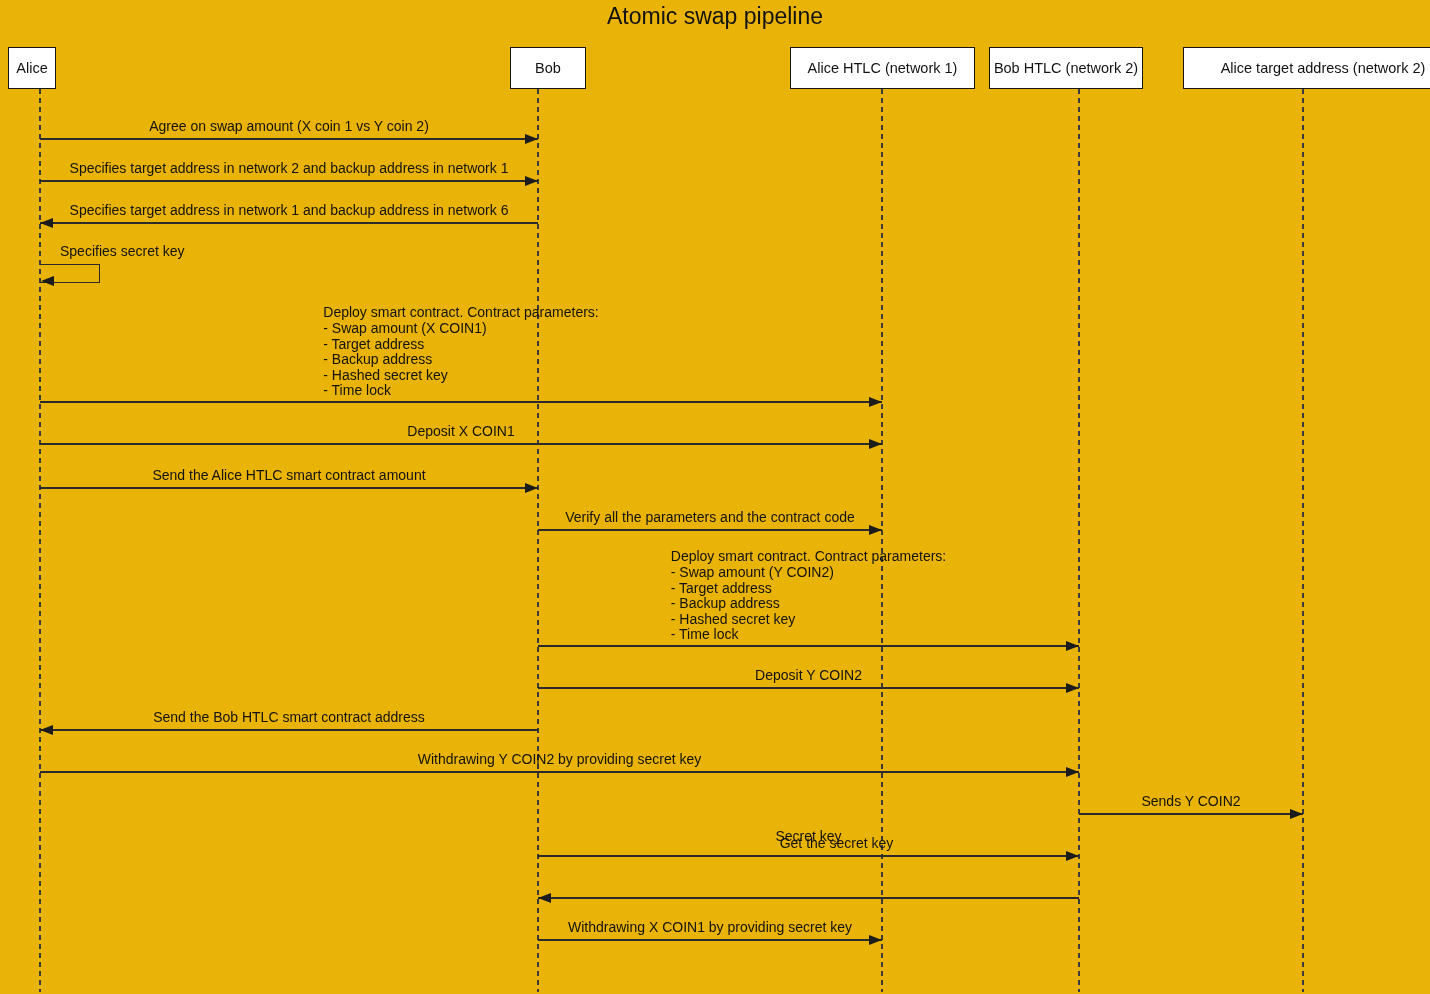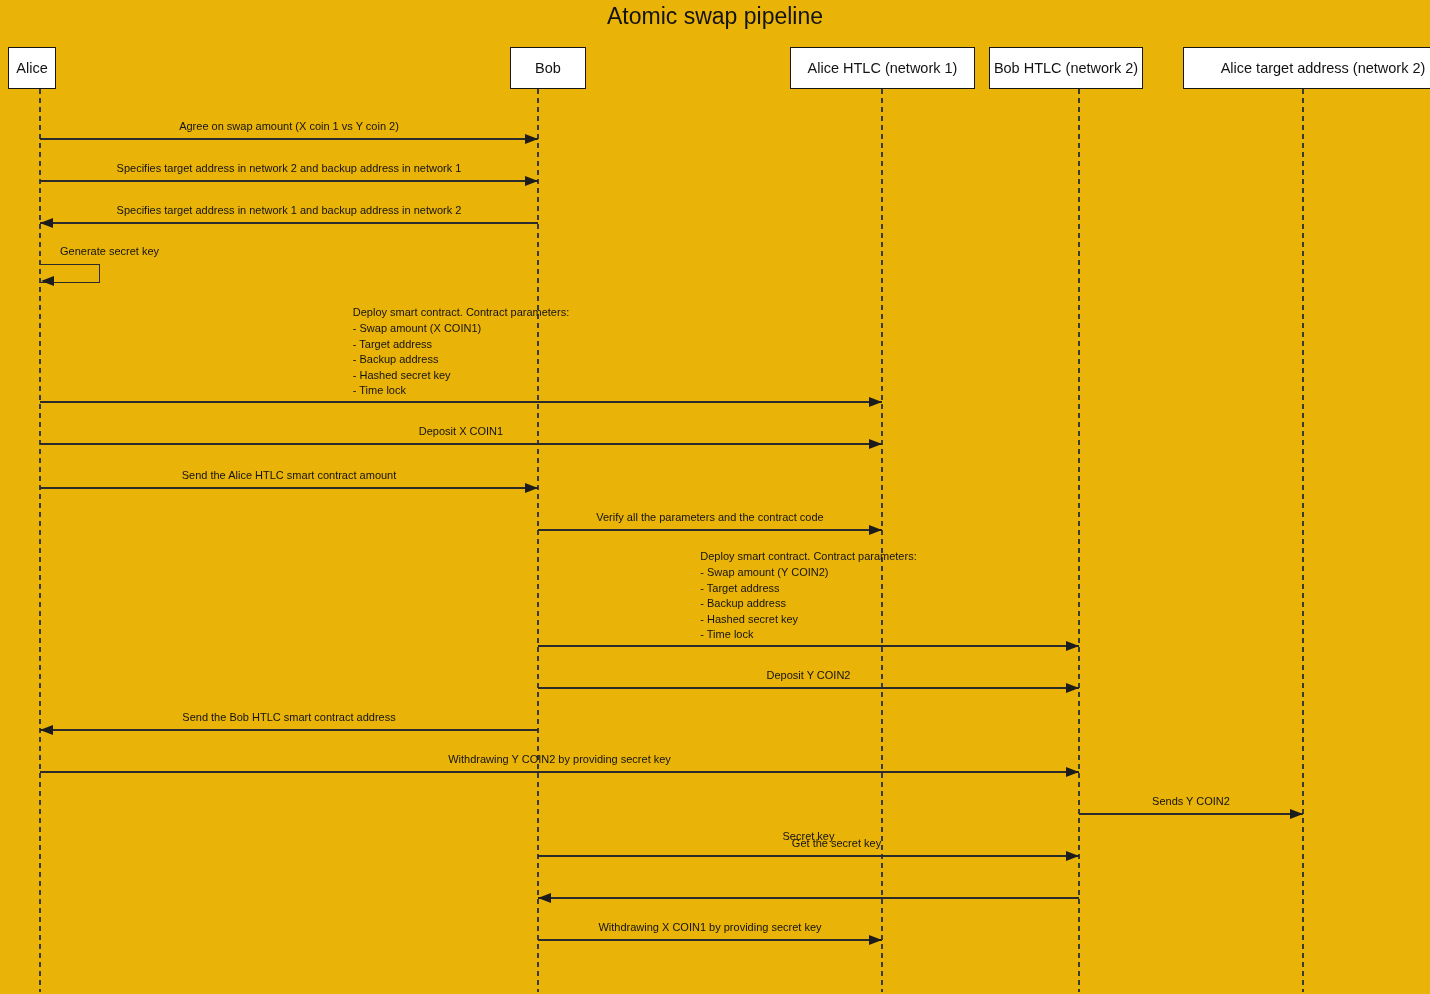--- a/index.html
+++ b/index.html
@@ -58,21 +58,21 @@
     border-bottom: 5.5px solid transparent;
     border-left: 13px solid #1c1c1c;
   }
   .arrowhead.left {
     border-top: 5.5px solid transparent;
     border-bottom: 5.5px solid transparent;
     border-right: 13px solid #1c1c1c;
   }
   .msg-label {
     position: absolute;
-    font-size: 11px;
+    font-size: 14px;
     line-height: 17px;
     white-space: nowrap;
     color: #131313;
     z-index: 2;
   }
   .msg-label.centered { transform: translateX(-50%); }
   .msg-label.multiline {
     white-space: pre;
     text-align: left;
     line-height: 15.6px;
@@ -102,22 +102,22 @@
       <div class="lifeline" style="left: 1302.3px;"></div>
       <div class="actor-box" style="left: 1183px; width: 280px;">Alice target address (network 2)</div>
       <div class="msg-line" style="left: 40px; top: 138.25px; width: 498px;"></div>
       <div class="arrowhead right" style="left: 525px; top: 133.5px;"></div>
       <div class="msg-label centered" style="left: 289px; top: 118px;">Agree on swap amount (X coin 1 vs Y coin 2)</div>
       <div class="msg-line" style="left: 40px; top: 180.25px; width: 498px;"></div>
       <div class="arrowhead right" style="left: 525px; top: 175.5px;"></div>
       <div class="msg-label centered" style="left: 289px; top: 160px;">Specifies target address in network 2 and backup address in network 1</div>
       <div class="msg-line" style="left: 40px; top: 222.25px; width: 498px;"></div>
       <div class="arrowhead left" style="left: 40px; top: 217.5px;"></div>
-      <div class="msg-label centered" style="left: 289px; top: 202px;">Specifies target address in network 1 and backup address in network 2</div>
-      <div class="msg-label" style="left: 60px; top: 243px;">Generate secret key</div>
+      <div class="msg-label centered" style="left: 289px; top: 202px;">Specifies target address in network 1 and backup address in network 6</div>
+      <div class="msg-label" style="left: 60px; top: 243px;">Specifies secret key</div>
       <div class="self-loop" style="left: 40px; top: 264px; width: 60px; height: 19px;"></div>
       <div class="arrowhead left" style="left: 41px; top: 276px;"></div>
       <div class="msg-line" style="left: 40px; top: 401.25px; width: 842px;"></div>
       <div class="arrowhead right" style="left: 869px; top: 396.5px;"></div>
       <div class="msg-label centered multiline" style="left: 461px; top: 305.4px;">Deploy smart contract. Contract parameters:
 - Swap amount (X COIN1)
 - Target address
 - Backup address
 - Hashed secret key
 - Time lock</div>

